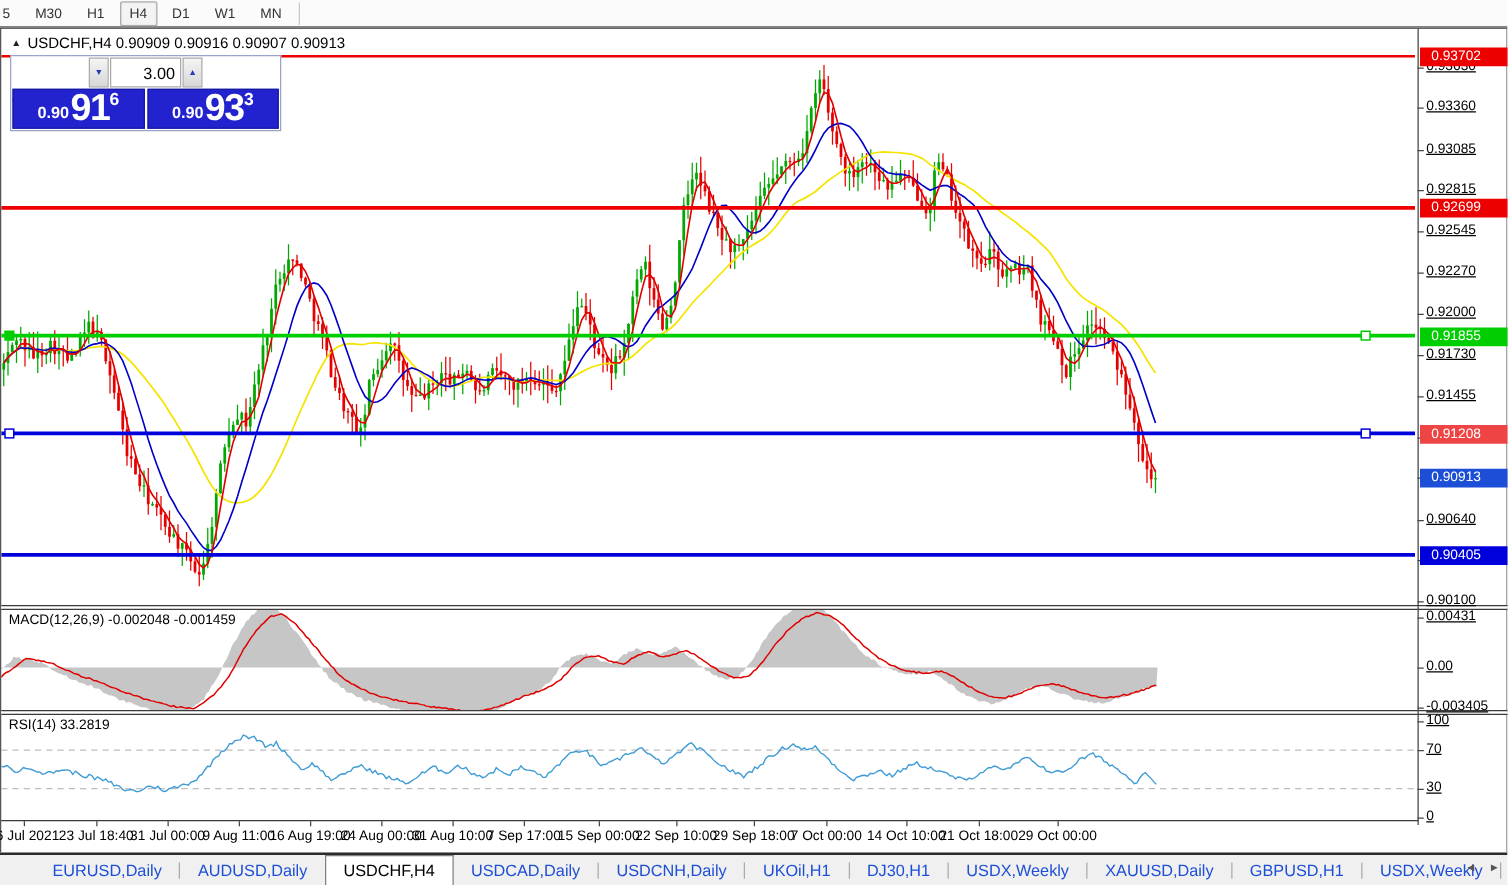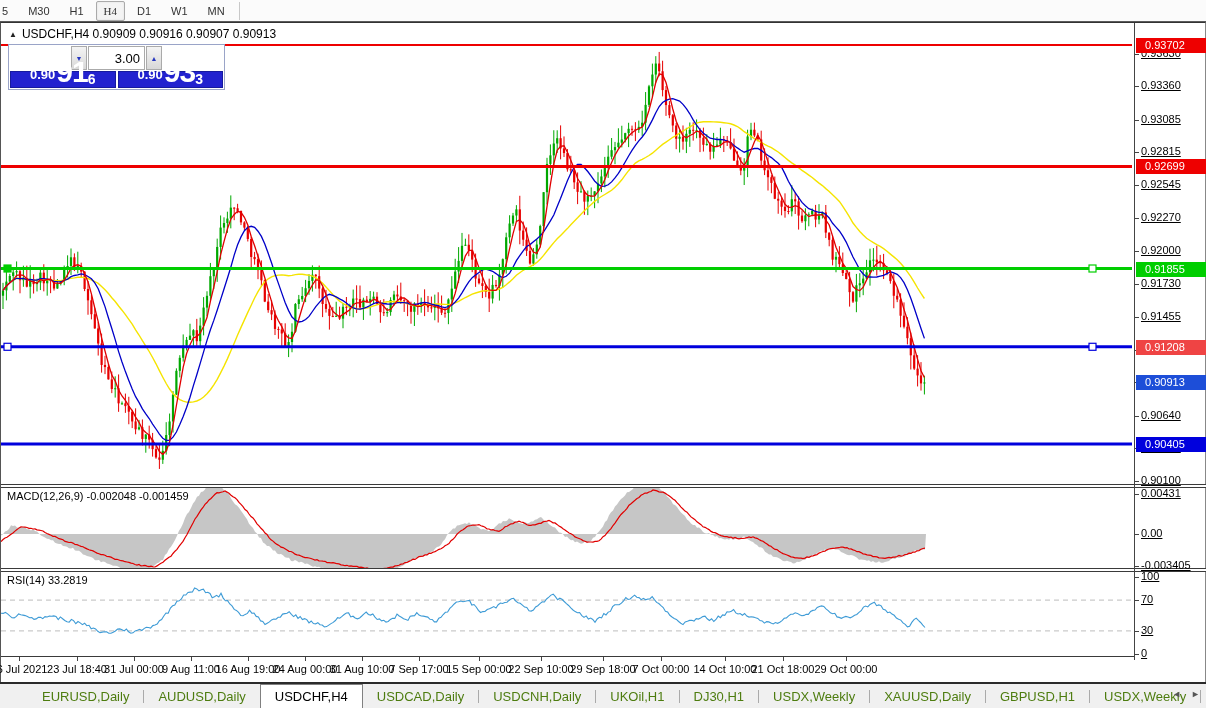--- a/index.html
+++ b/index.html
@@ -4,21 +4,21 @@
 <style>
   html,body{margin:0;padding:0;background:#fff;}
   *{box-sizing:border-box;}
   body{font-family:"Liberation Sans","DejaVu Sans",sans-serif;width:1206px;height:708px;overflow:hidden;position:relative;}
   #app{position:absolute;inset:0;width:1206px;height:708px;background:#fff;}
 
   
   .toolbar{position:absolute;left:0;top:0;width:1206px;height:22px;background:#fbfbfb;border-bottom:1px solid #5a5a5a;display:flex;align-items:center;}
   .tf-btn{font-size:11px;color:#333;padding:3px 7px;margin:0 2px;border:1px solid transparent;border-radius:2px;cursor:default;line-height:12px;}
   .tf-btn.first{padding-left:1px;margin-left:0;}
-  .tf-btn.active{background:#f4f4f4;border:1px solid #aaa;box-shadow:inset 0 0 2px #ddd;font-family:Liberation Serif, serif;}
+  .tf-btn.active{background:#f4f4f4;border:1px solid #aaa;box-shadow:inset 0 0 2px #ddd;}
   .tb-sep{width:1px;height:18px;background:#c8c8c8;margin:0 4px;}
 
   
   .chart-window{position:absolute;left:0;top:22px;width:1206px;height:660px;background:#fff;border-top:1px solid #333;border-left:1px solid #555;border-right:1px solid #888;}
   .chart-title{position:absolute;left:8px;top:4px;font-size:12px;color:#000;display:flex;align-items:center;gap:5px;z-index:30;}
   .chart-title .tri{font-size:8px;color:#222;}
 
   svg.pane{position:absolute;left:0;overflow:hidden;}
 
   
@@ -33,29 +33,29 @@
   .date-lab{position:absolute;font-size:11px;color:#000;transform:translateX(-50%);white-space:nowrap;z-index:7;}
   .date-tick{position:absolute;width:1px;height:4px;background:#444;z-index:7;}
   .ind-label{position:absolute;left:6px;font-size:11px;color:#000;z-index:9;}
 
   
   .trade-panel{position:absolute;left:7px;top:21px;width:217px;z-index:40;background:#fff;padding:1px;border:1px solid #9aa4c8;}
   .tp-row1{display:flex;height:24px;gap:1px;}
   .tp-btn{flex:0 0 60px;background:linear-gradient(#5570e2,#2737c0);color:#fff;font-size:13px;display:flex;align-items:center;justify-content:center;border:1px solid #1b2a9a;cursor:pointer;margin-top:33px;}
   .tp-spin{flex:0 0 16px;background:linear-gradient(#f4f4f4,#d8d8d8);border:1px solid #aaa;color:#2737c0;font-size:7px;display:flex;align-items:center;justify-content:center;cursor:pointer;}
   .tp-vol{flex:1;border:1px solid #aaa;font-size:13px;text-align:right;padding-right:4px;color:#000;background:#fff;min-width:0;}
-  .tp-row2{display:flex;height:17px;gap:2px;margin-top:1px;}
+  .tp-row2{display:flex;height:32px;gap:2px;margin-top:1px;}
   .tp-price{flex:1;background:#2222cf;border:1px solid #161a9e;color:#fff;display:flex;align-items:flex-end;justify-content:center;padding-bottom:2px;cursor:pointer;}
   .tp-price .small{font-size:13px;font-weight:bold;line-height:20px;margin-right:1px;}
   .tp-price .big{font-size:30px;font-weight:bold;line-height:26px;letter-spacing:-1px;margin-top:39px;}
   .tp-price .sup{font-size:14px;font-weight:bold;line-height:12px;align-self:flex-start;margin-top:1px;}
 
   
   .tab-bar{position:absolute;left:0;top:682px;width:1206px;height:26px;background:#f0f0f0;border-top:2px solid #2b2b2b;display:flex;align-items:stretch;padding-left:28px;}
-  .tab{font-size:13px;color:#4d7c0f;display:flex;align-items:center;padding:0 14px;cursor:pointer;white-space:nowrap;}
+  .tab{font-size:13px;color:#1d4ed8;display:flex;align-items:center;padding:0 14px;cursor:pointer;white-space:nowrap;}
   .tab.active{background:#fff;border:1px solid #808080;border-bottom:none;color:#000;margin-top:0px;z-index:2;}
   .tab-sep{width:1px;height:13px;background:#aaa;align-self:center;}
   .tab-scroll{position:absolute;right:6px;top:5px;display:flex;gap:10px;color:#555;font-size:9px;cursor:pointer;}
 </style>
 </head>
 <body>
 
 <div id="app">
 
   <div class="toolbar">

